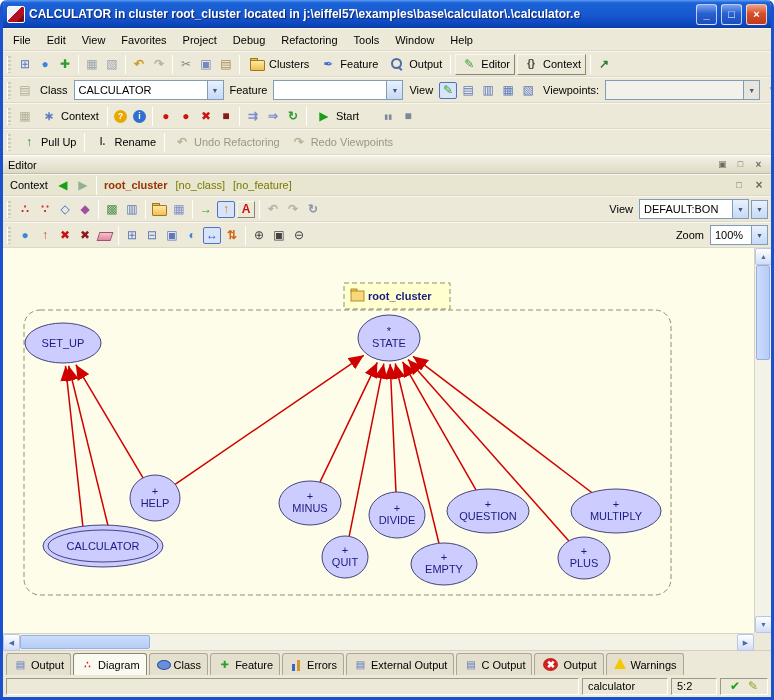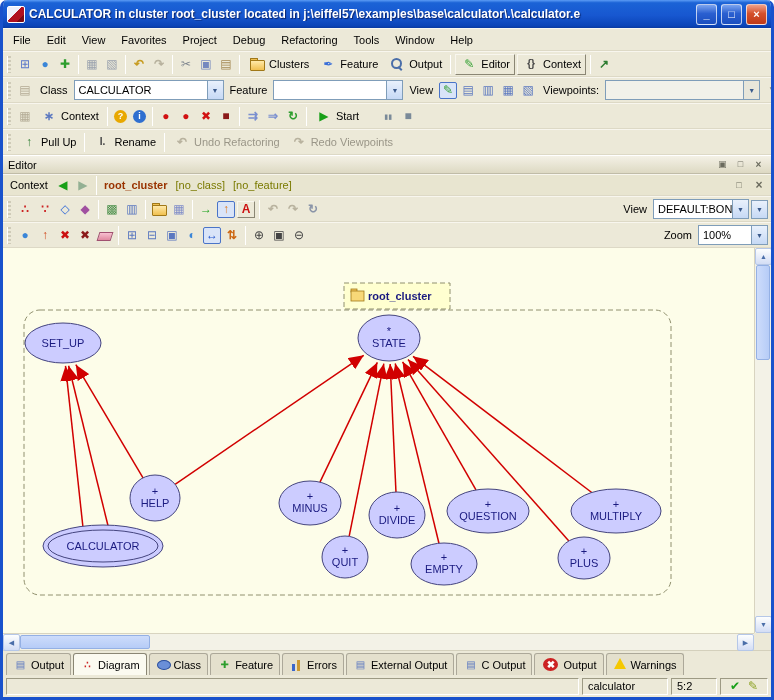--- a/index.html
+++ b/index.html
@@ -36,21 +36,21 @@
   .icon{width:18px;height:17px;flex:none;display:inline-flex;align-items:center;justify-content:center;
     font-size:12px;line-height:1;position:relative}
   .badge{border-radius:50%;width:13px;height:13px;font-size:9px;font-weight:bold;margin:0 2px}
   
   .combo{display:inline-flex;align-items:center;height:20px;border:1px solid #7f9db9;background:#fff;flex:none}
   .combo .val{flex:1;padding:0 4px;white-space:nowrap;overflow:hidden}
   .combo .dd{width:16px;height:100%;font-size:7px;border-left:1px solid #7f9db9;
     background:linear-gradient(#e9f1fc,#c6d9f5);color:#3a5a8c}
   .combo.disabled{background:#f2f1ea}
   .combo.disabled .dd{background:#e8e6da;color:#9a9688}
-  .w150{width:150px}.w130{width:130px}.w155{width:155px}.w120{width:96px}.w58{width:70px}
+  .w150{width:150px}.w130{width:130px}.w155{width:155px}.w120{width:110px}.w58{width:58px}
   .ddbtn{width:17px;height:19px;font-size:7px;border:1px solid #7f9db9;flex:none;
     background:linear-gradient(#e9f1fc,#c6d9f5);color:#3a5a8c;display:inline-flex;align-items:center;justify-content:center}
   .spacer{flex:1}
   
   .pane-header{height:19px;flex:none;display:flex;align-items:center;gap:3px;padding:0 5px;
     background:linear-gradient(#f4f1e6,#ddd9c3);border-top:1px solid #fff;border-bottom:1px solid #c0bca8}
   .pane-header .icon{font-size:10px;width:15px}
   .context-row{height:22px;background:#e8e5d0}
   .crumb-cluster{color:#993300;font-weight:bold;padding:0 3px}
   .crumb-dim{color:#7a7a00;padding:0 3px}

